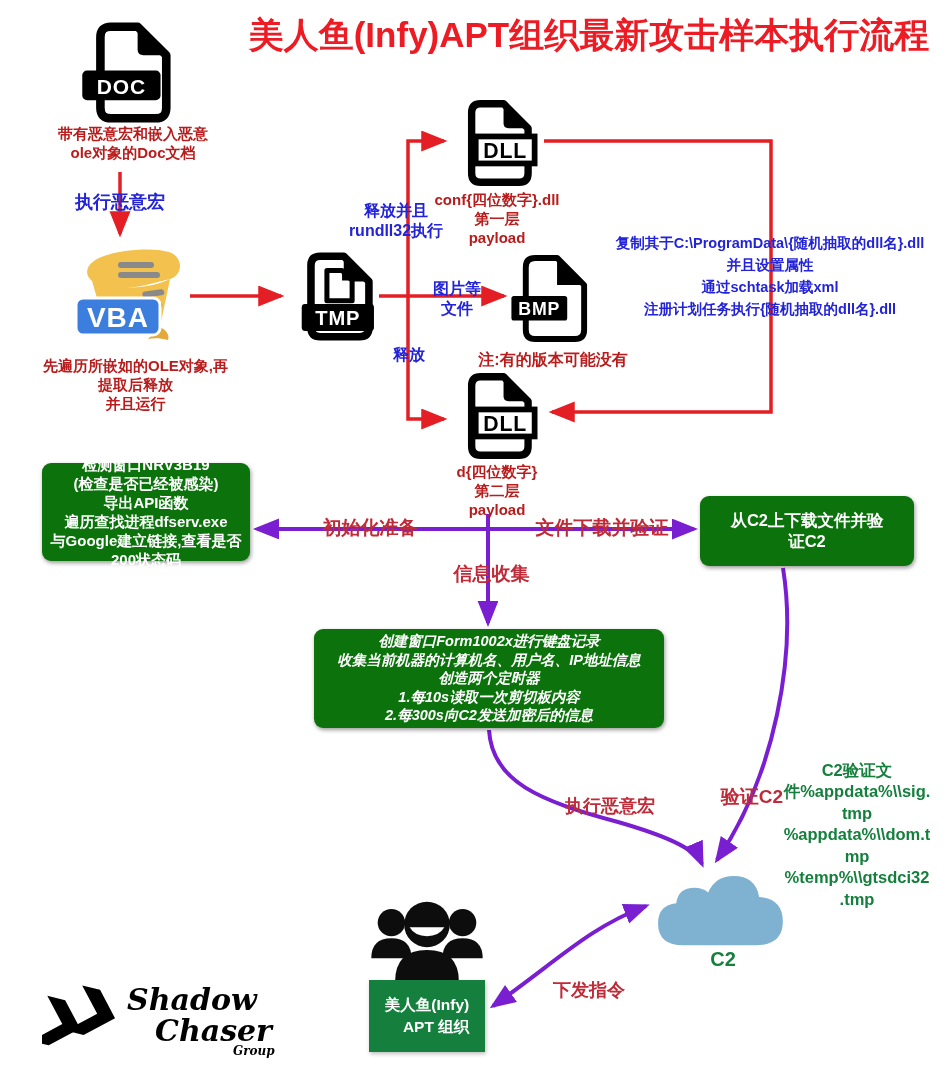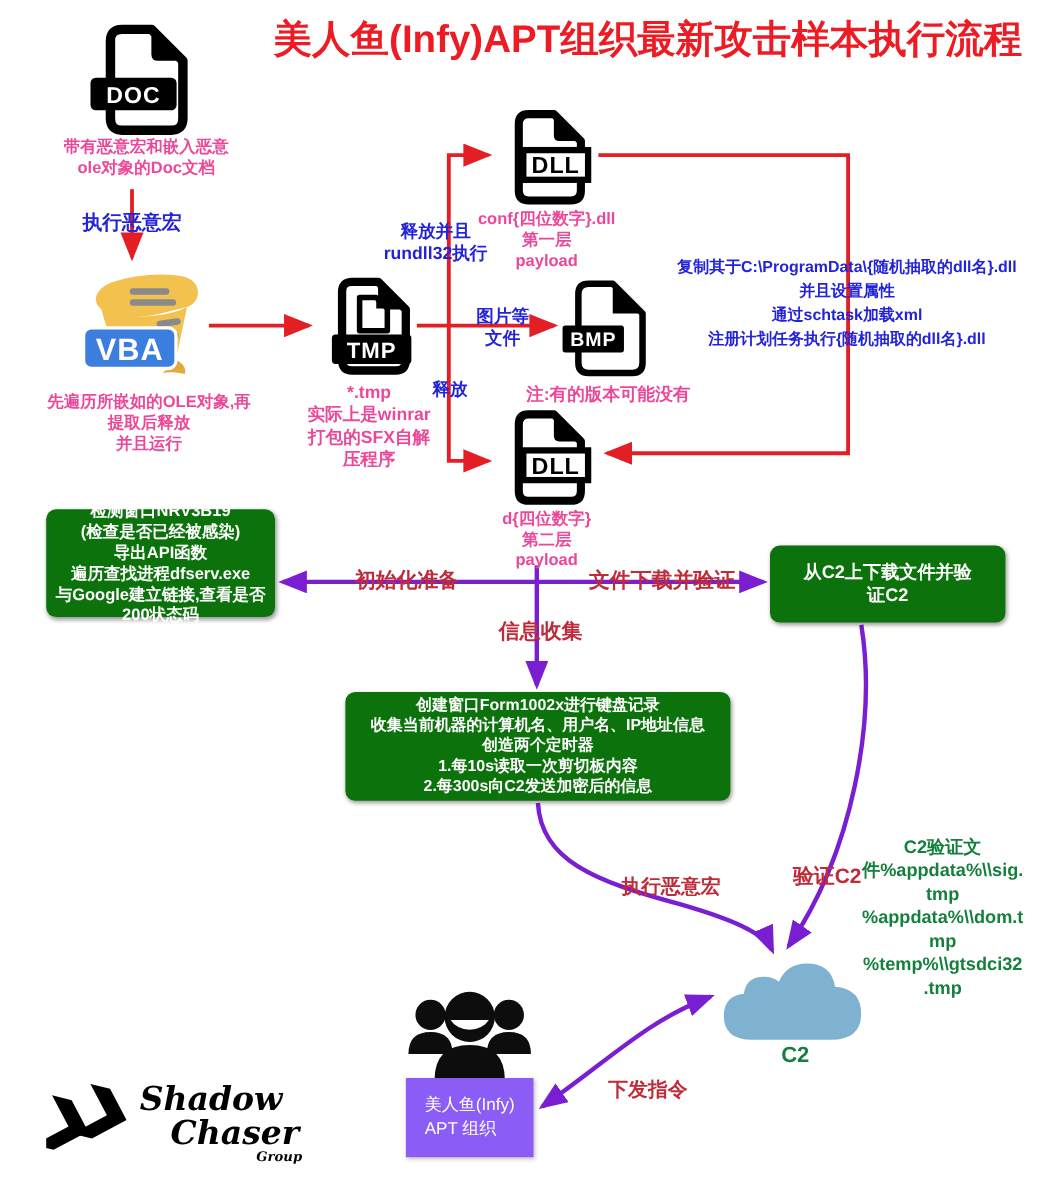--- a/index.html
+++ b/index.html
@@ -1,29 +1,29 @@
 <!DOCTYPE html>
 <html><head>
 <meta charset="utf-8">
 <style>
   html,body{margin:0;padding:0;background:#fff;}
   .canvas{position:relative;width:949px;height:1080px;background:#ffffff;overflow:hidden;
           font-family:"Liberation Sans",sans-serif;}
   .abs{position:absolute;}
   .title{color:#ed1c24;font-weight:bold;font-size:35px;text-align:center;letter-spacing:0px;
          text-shadow:-2px -2px 0 #fff,2px -2px 0 #fff,-2px 2px 0 #fff,2px 2px 0 #fff,0 0 5px #fff;}
-  .caption{font-weight:bold;color:#ec4899;text-align:center;white-space:pre;line-height:1.28;}
+  .caption{font-weight:bold;color:#b91c1c;text-align:center;white-space:pre;line-height:1.28;}
   .blue-label{color:#2323d9;font-weight:bold;text-align:center;white-space:pre;line-height:1.25;}
   .red-label{color:#bf2b38;font-weight:bold;text-align:center;white-space:pre;}
   .note-blue{color:#2323d9;font-weight:bold;text-align:center;white-space:pre;line-height:22px;}
   .note-black{color:#15803d;font-weight:bold;text-align:center;white-space:pre;line-height:1.3;}
   .green-box{background:#0c730c;color:#fff;font-weight:bold;text-align:center;white-space:pre;
              border-radius:9px;display:flex;align-items:center;justify-content:center;
              box-shadow:1px 2px 4px rgba(0,0,0,.4);}
-  .orange-box{background:#8b5cf6;color:#fff;font-weight:normal;text-align:left;white-space:pre;
+  .orange-box{background:#15803d;color:#fff;font-weight:bold;text-align:right;white-space:pre;
               display:flex;align-items:center;justify-content:center;box-shadow:1px 2px 4px rgba(0,0,0,.25);}
   .badge-txt{font-family:"Liberation Sans",sans-serif;font-weight:bold;}
   .logo-word{color:#000;font-weight:bold;font-style:italic;font-family:"DejaVu Serif","Liberation Serif",serif;}
   svg{display:block;}
 </style>
 </head>
 <body>
 
 <div class="canvas">
 
@@ -83,24 +83,20 @@
 并且运行</div>
 
   <svg class="abs" style="left:295px;top:250px;" width="84" height="93" viewBox="0 0 100 110">
     <path d="M30 7 H58 L88 37 V92 Q88 103 77 103 H30 Q19 103 19 92 V18 Q19 7 30 7 Z" fill="#fff" stroke="#000" stroke-width="9" stroke-linejoin="round"></path>
     <path d="M58 7 L88 37 H64 Q58 37 58 31 Z" fill="#000"></path>
     <path d="M38 24 H56 L68 36 V60 H38 Z" fill="#fff" stroke="#000" stroke-width="6" stroke-linejoin="round"></path>
     <path d="M56 24 L68 36 H56 Z" fill="#000"></path>
     <rect x="8" y="64" width="86" height="32" rx="4" fill="#000"></rect>
     <text class="badge-txt" x="51" y="89" font-size="24" fill="#fff" text-anchor="middle" letter-spacing="1">TMP</text>
   </svg>
-  <div class="abs caption" style="left:258px;top:348px;width:155px;font-size:16px;">*.tmp
-实际上是winrar
-打包的SFX自解
-压程序</div>
 
   <div class="abs blue-label" style="left:322px;top:201px;width:148px;font-size:16px;">释放并且
 rundll32执行</div>
   <div class="abs blue-label" style="left:419px;top:279px;width:76px;font-size:16px;">图片等
 文件</div>
   <div class="abs blue-label" style="left:380px;top:345px;width:58px;font-size:16px;">释放</div>
 
   <svg class="abs" style="left:452px;top:98px;" width="90" height="90" viewBox="0 0 100 110">
     <path d="M30 7 H58 L88 37 V92 Q88 103 77 103 H30 Q19 103 19 92 V18 Q19 7 30 7 Z" fill="#fff" stroke="#000" stroke-width="9" stroke-linejoin="round"></path>
     <path d="M58 7 L88 37 H64 Q58 37 58 31 Z" fill="#000"></path>
@@ -142,21 +138,21 @@
   <div class="abs red-label" style="left:534px;top:951px;width:110px;font-size:18px;margin-top:27px;">下发指令</div>
 
   <div class="abs green-box" style="left:42px;top:463px;width:208px;height:98px;font-size:15px;line-height:19px;">检测窗口NRV3B19
 (检查是否已经被感染)
 导出API函数
 遍历查找进程dfserv.exe
 与Google建立链接,查看是否
 200状态码</div>
   <div class="abs green-box" style="left:700px;top:496px;width:214px;height:70px;font-size:16.5px;line-height:21px;">从C2上下载文件并验
 证C2</div>
-  <div class="abs green-box" style="left:314px;top:629px;width:350px;height:99px;font-size:14.5px;line-height:18.5px;">创建窗口Form1002x进行键盘记录
+  <div class="abs green-box" style="left:314px;top:629px;width:350px;height:99px;font-size:14.5px;line-height:18.5px;font-style:italic;">创建窗口Form1002x进行键盘记录
 收集当前机器的计算机名、用户名、IP地址信息
 创造两个定时器
 1.每10s读取一次剪切板内容
 2.每300s向C2发送加密后的信息</div>
 
   <div class="abs note-black" style="left:766px;top:760px;width:182px;font-size:16.5px;">C2验证文
 件%appdata%\\sig.
 tmp
 %appdata%\\dom.t
 mp

